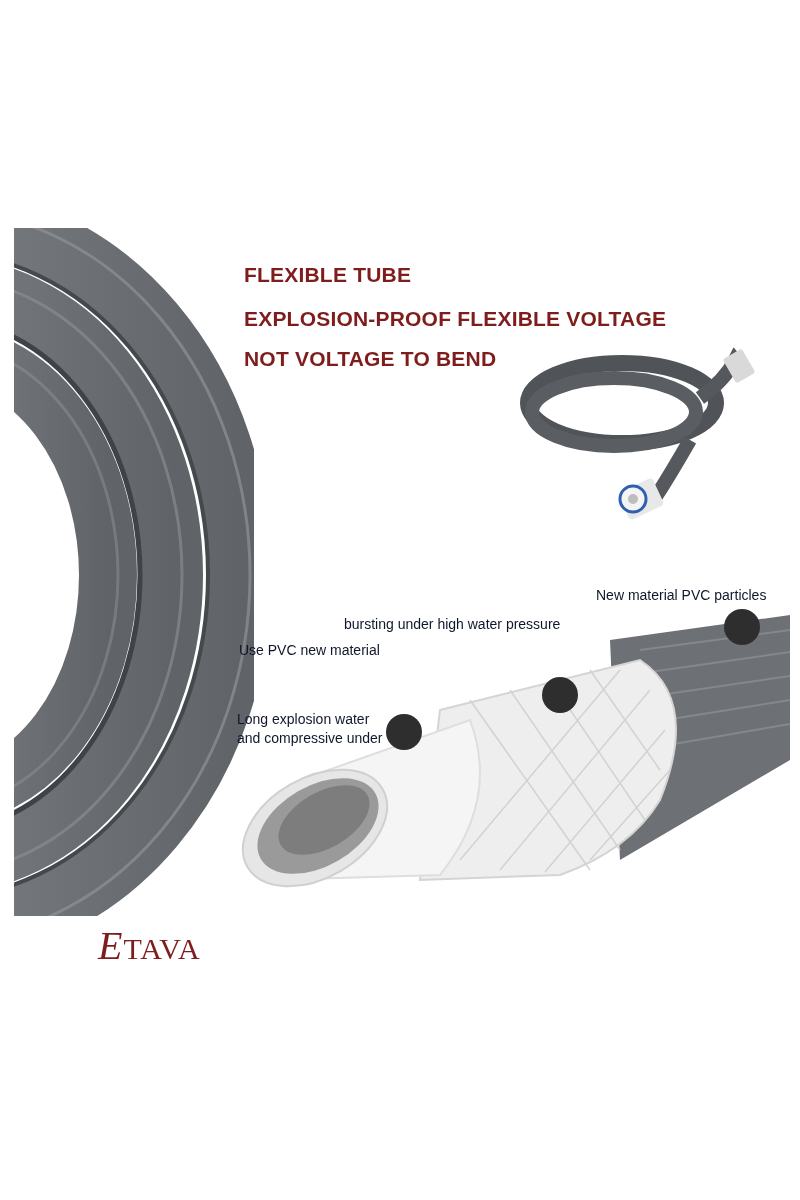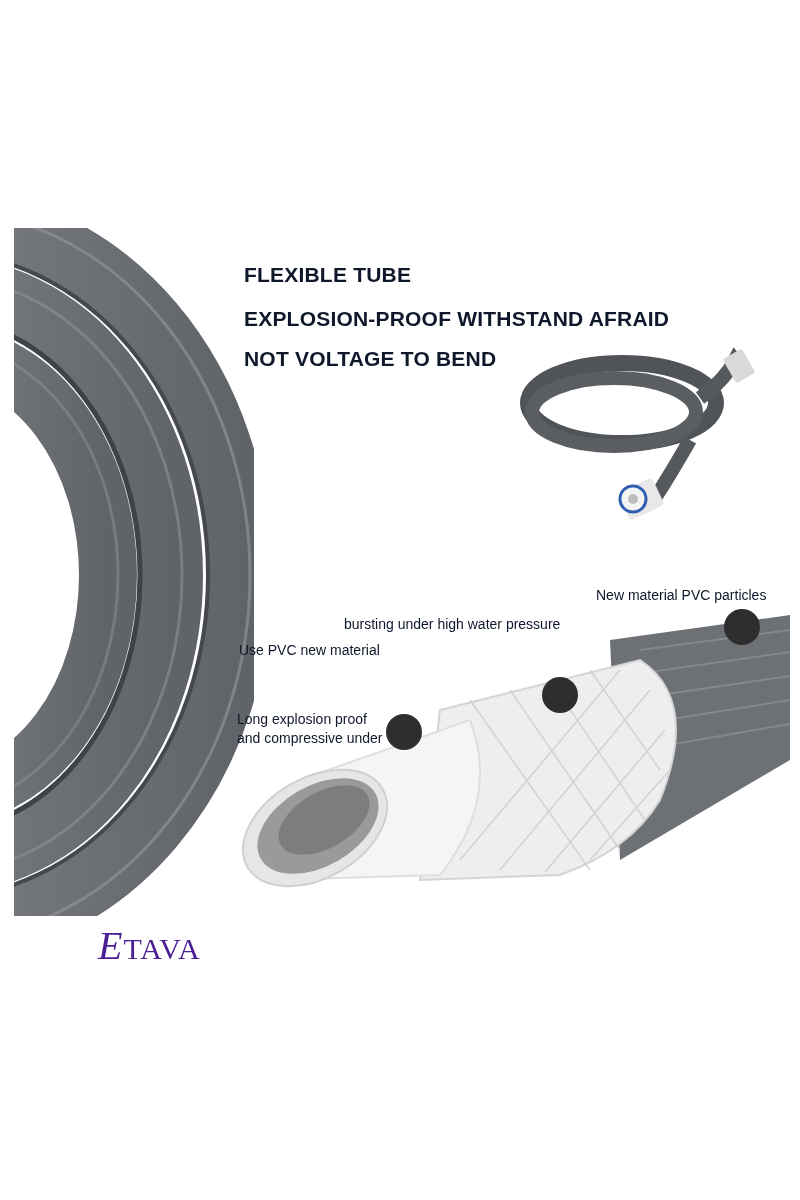--- a/index.html
+++ b/index.html
@@ -1,21 +1,21 @@
 <!DOCTYPE html>
 <html><head>
 <meta charset="utf-8">
 <style>
   html, body { margin: 0; padding: 0; background: #ffffff; }
   body { width: 800px; height: 1200px; position: relative; overflow: hidden; font-family: "Liberation Sans", sans-serif; color: #1a1a1a; }
   .abs { position: absolute; }
-  .headline { left: 244px; font-weight: bold; font-size: 21px; letter-spacing: 0.2px; color: #0f172a; white-space: nowrap; text-align: right; }
+  .headline { left: 244px; font-weight: bold; font-size: 21px; letter-spacing: 0.2px; color: #7f1d1d; white-space: nowrap; text-align: right; }
   .callout { font-size: 14px; line-height: 19px; color: #0f172a; white-space: nowrap; }
   .dot { width: 36px; height: 36px; border-radius: 50%; background: #2e2e2e; }
-  .logo { left: 98px; top: 922px; font-family: "Liberation Serif", serif; font-size: 30px; letter-spacing: 1px; color: #4c1d95; }
+  .logo { left: 98px; top: 922px; font-family: "Liberation Serif", serif; font-size: 30px; letter-spacing: 1px; color: #7f1d1d; }
   .logo .big-e { font-size: 40px; font-style: italic; }
 </style>
 </head>
 <body>
 
 <svg class="abs" style="left:0;top:0" width="800" height="1200" viewBox="0 0 800 1200">
   <defs>
     <clipPath id="leftclip">
         <rect x="14" y="228" width="240" height="688"></rect>
       </clipPath>
@@ -76,33 +76,33 @@
 
     <path d="M300 780 L470 720 Q500 800 440 875 L270 880 Z" fill="#f5f5f5" stroke="#dedede" stroke-width="2"></path>
 
     <ellipse cx="315" cy="828" rx="78" ry="50" transform="rotate(-30 315 828)" fill="#e6e6e6" stroke="#d0d0d0" stroke-width="2"></ellipse>
     <ellipse cx="318" cy="826" rx="66" ry="40" transform="rotate(-30 318 826)" fill="#9a9a9a"></ellipse>
     <ellipse cx="324" cy="820" rx="50" ry="28" transform="rotate(-30 324 820)" fill="#7d7d7d"></ellipse>
   </g>
 </svg>
 
 <div class="abs headline" style="top:263px">FLEXIBLE TUBE</div>
-<div class="abs headline" style="top:307px">EXPLOSION-PROOF WITHSTAND AFRAID</div>
+<div class="abs headline" style="top:307px">EXPLOSION-PROOF FLEXIBLE VOLTAGE</div>
 <div class="abs headline" style="top:347px">NOT VOLTAGE TO BEND</div>
 
 <div class="abs callout" style="left:596px;top:586px">New material PVC particles</div>
 <div class="abs dot" style="left:724px;top:609px"></div>
 
 <div class="abs callout" style="left:344px;top:615px">
   <div>bursting under high water pressure</div>
 </div>
 <div class="abs dot" style="left:542px;top:677px"></div>
 
 <div class="abs callout" style="left:239px;top:641px">Use PVC new material</div>
 <div class="abs callout" style="left:237px;top:710px">
-  <div>Long explosion proof</div>
+  <div>Long explosion water</div>
   <div>and compressive under</div>
 </div>
 <div class="abs dot" style="left:386px;top:714px"></div>
 
 <div class="abs logo">
   <span class="big-e">E</span><span>TAVA</span>
 </div>
 
 </body></html>

